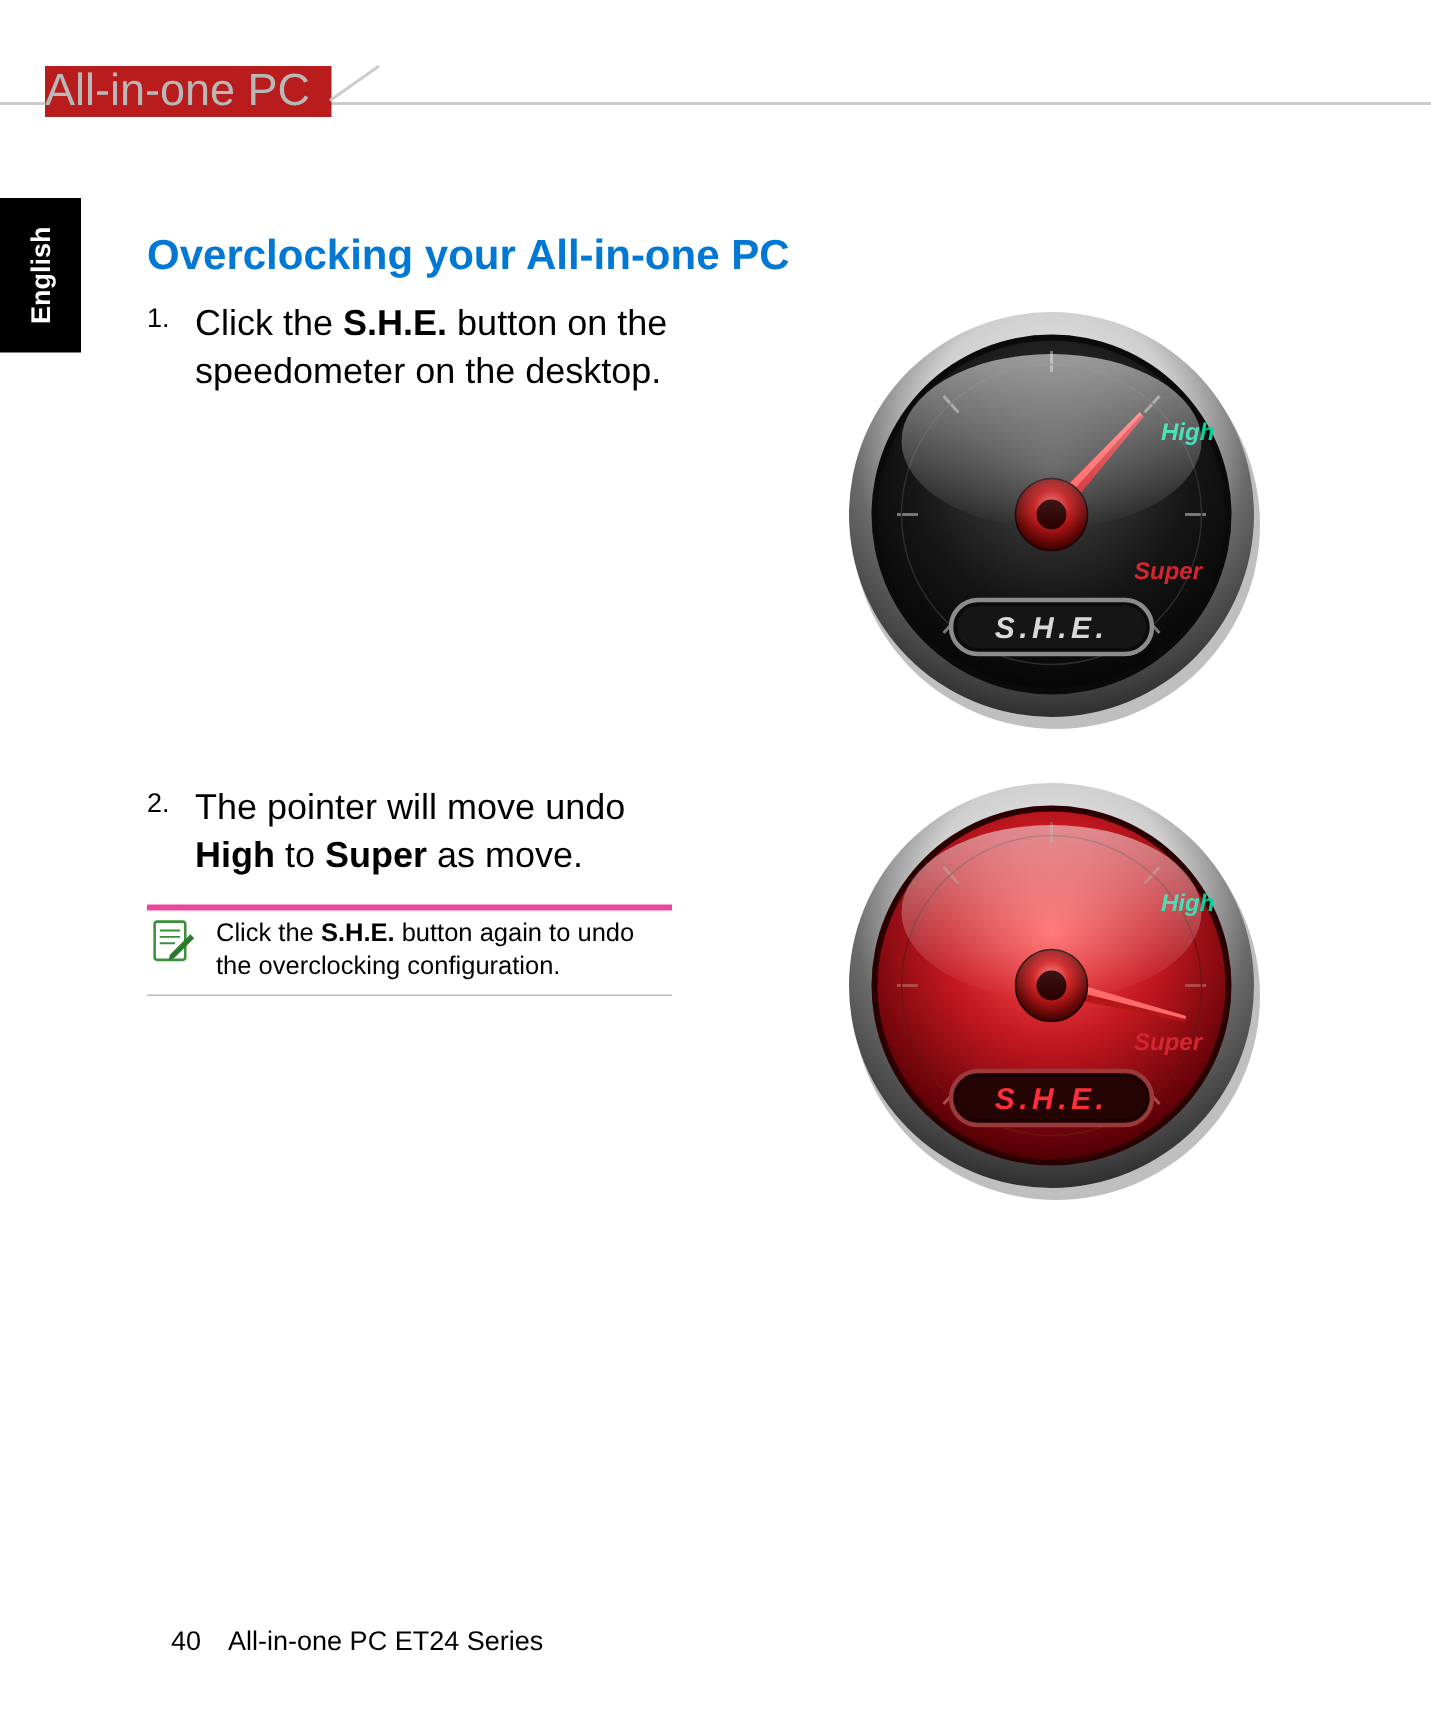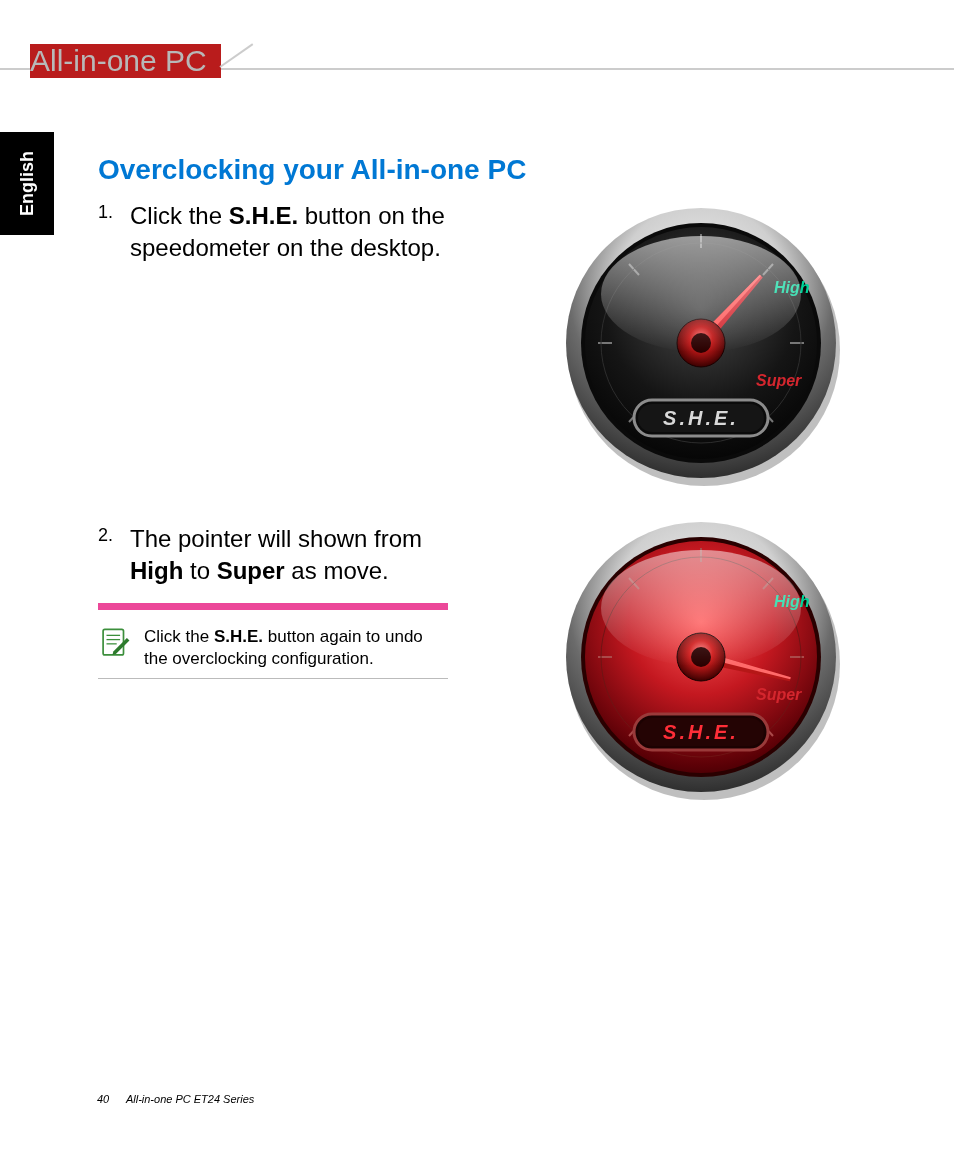--- a/index.html
+++ b/index.html
@@ -98,39 +98,38 @@
     right: 12px;
     width: 330px;
     display: flex;
     justify-content: center;
   }
   .gauge1-pos { top: 44px; }
   .gauge2-pos { top: 358px; }
   .note-row {
     display: flex;
     align-items: flex-start;
-    border-top: 7px solid #ec4899;
+    border-top: 4px solid #ec4899;
     border-bottom: 1px solid #bbb;
-    padding: 16px 0 8px 0;
+    padding: 4px 0 8px 0;
     margin-top: 15px;
     width: 350px;
   }
   .note-icon {
     width: 34px; height: 34px;
     margin-right: 12px;
     flex-shrink: 0;
   }
   .note-text { font-size: 17px; line-height: 1.32; }
   .step2-block { margin-top: 258px; }
   .footer {
     position: absolute;
     bottom: 50px;
-    left: 97px;
-    font-size: 11px;
-    font-style: italic;
+    left: 114px;
+    font-size: 18px;
   }
   .footer .pg { margin-right: 14px; }
 </style>
 </head>
 <body>
 
 <div class="header-line"></div>
 <div class="header-title">All-in-one PC</div>
 
 <div class="lang-tab">
@@ -210,21 +209,21 @@
 
       <ellipse cx="145" cy="96" rx="100" ry="58" fill="url(#gloss1)"></ellipse>
     </svg>
   </div>
 
   <div class="step2-block">
     <div class="step-row">
       <div class="step-text-col" style="display:flex;">
         <div class="step-num">2.</div>
         <div class="step-body">
-          <span>The pointer will shown from </span><b>High</b><span> to </span><b>Super</b><span> as move.</span>
+          <span>The pointer will move undo </span><b>High</b><span> to </span><b>Super</b><span> as move.</span>
         </div>
       </div>
     </div>
 
     <div class="note-row">
       <svg class="note-icon" viewBox="0 0 40 40">
         <rect x="6" y="4" width="24" height="30" rx="2" fill="#fff" stroke="#3c8f3c" stroke-width="2"></rect>
         <line x1="10" y1="11" x2="26" y2="11" stroke="#3c8f3c" stroke-width="1.5"></line>
         <line x1="10" y1="16" x2="26" y2="16" stroke="#3c8f3c" stroke-width="1.5"></line>
         <line x1="10" y1="21" x2="22" y2="21" stroke="#3c8f3c" stroke-width="1.5"></line>

